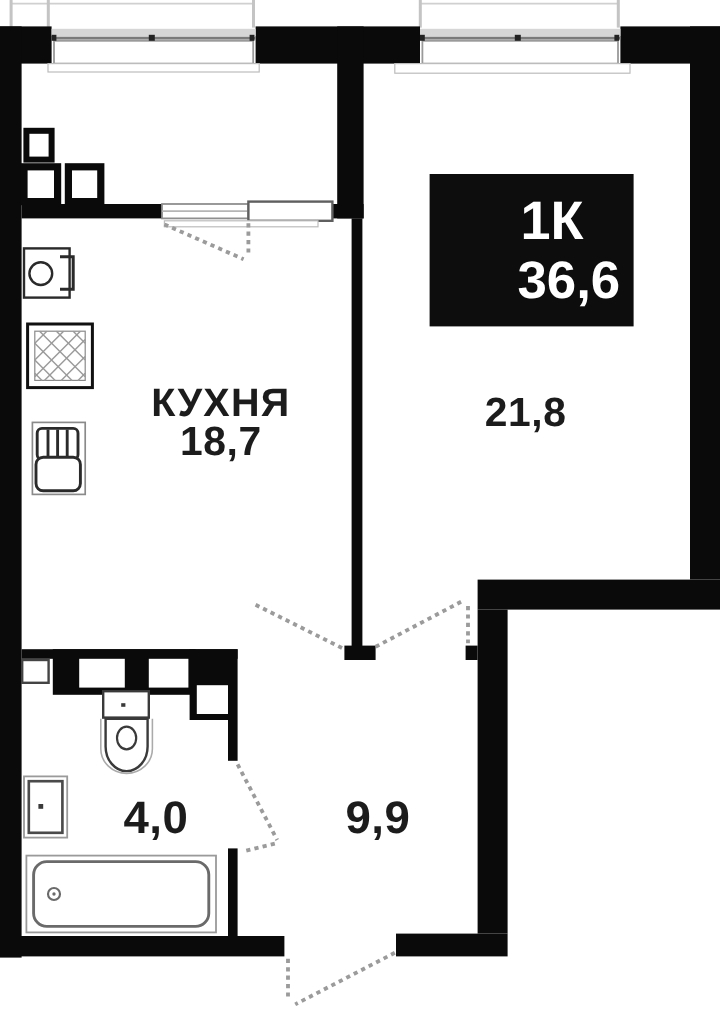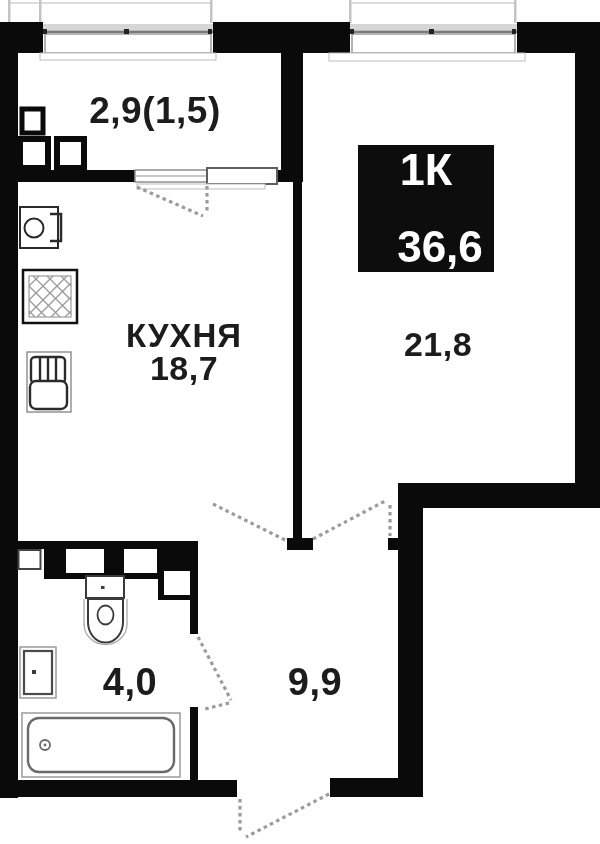--- a/index.html
+++ b/index.html
@@ -17,22 +17,23 @@
   .balcony-lbl{left:65px;top:92px;width:180px;font-size:37px;}
   .kitchen-name{left:94px;top:319px;width:180px;font-size:33px;letter-spacing:1px;}
   .kitchen-area{left:94px;top:351px;width:180px;font-size:34px;}
   .living-name{left:338px;top:294px;width:200px;font-size:31px;letter-spacing:1px;}
   .living-area{left:338px;top:327px;width:200px;font-size:34px;}
   .bath-area{left:80px;top:663px;width:100px;font-size:38px;}
   .hall-area{left:265px;top:663px;width:100px;font-size:38px;}
   #badge{
     position:absolute;left:358px;top:145px;width:136px;height:127px;
     background:var(--badge-bg,#0d0d0d);color:var(--badge-text,#fff);
-    display:flex;flex-direction:column;align-items:center;justify-content:space-between;
+    display:flex;flex-direction:column;align-items:center;justify-content:center;
     font-weight:700;
+    padding-left:34px;
   }
   #badge .b1{font-size:45px;line-height:50px;}
   #badge .b2{font-size:44px;line-height:50px;margin-left:28px;}
 </style>
 </head>
 <body>
 
 <div id="plan" style="--wall: #0a0a0a; --bg: #ffffff; --text: #1c1c1c; --badge-bg: #0d0d0d; --badge-text: #ffffff;">
 
   <svg width="600" height="844" viewBox="0 0 600 844">
@@ -171,21 +172,20 @@
     </g>
 
     <g fill="#fff">
       <rect x="22" y="713" width="158" height="64" stroke="#9a9a9a" stroke-width="1.5"></rect>
       <rect x="28" y="718" width="146" height="54" rx="11" stroke="#6a6a6a" stroke-width="2.4" fill="#fff"></rect>
       <circle cx="45" cy="745" r="5" stroke="#6a6a6a" stroke-width="1.8" fill="#fff"></circle>
       <circle cx="45" cy="745" r="1.4" fill="#6a6a6a"></circle>
     </g>
   </svg>
 
-  <div class="lbl balcony-lbl">2,9(1,5)</div>
 
   <div class="lbl kitchen-name">КУХНЯ</div>
   <div class="lbl kitchen-area">18,7</div>
 
   <div id="badge">
     <div class="b1">1К</div>
     <div class="b2">36,6</div>
   </div>
 
   <div class="lbl living-area">21,8</div>

